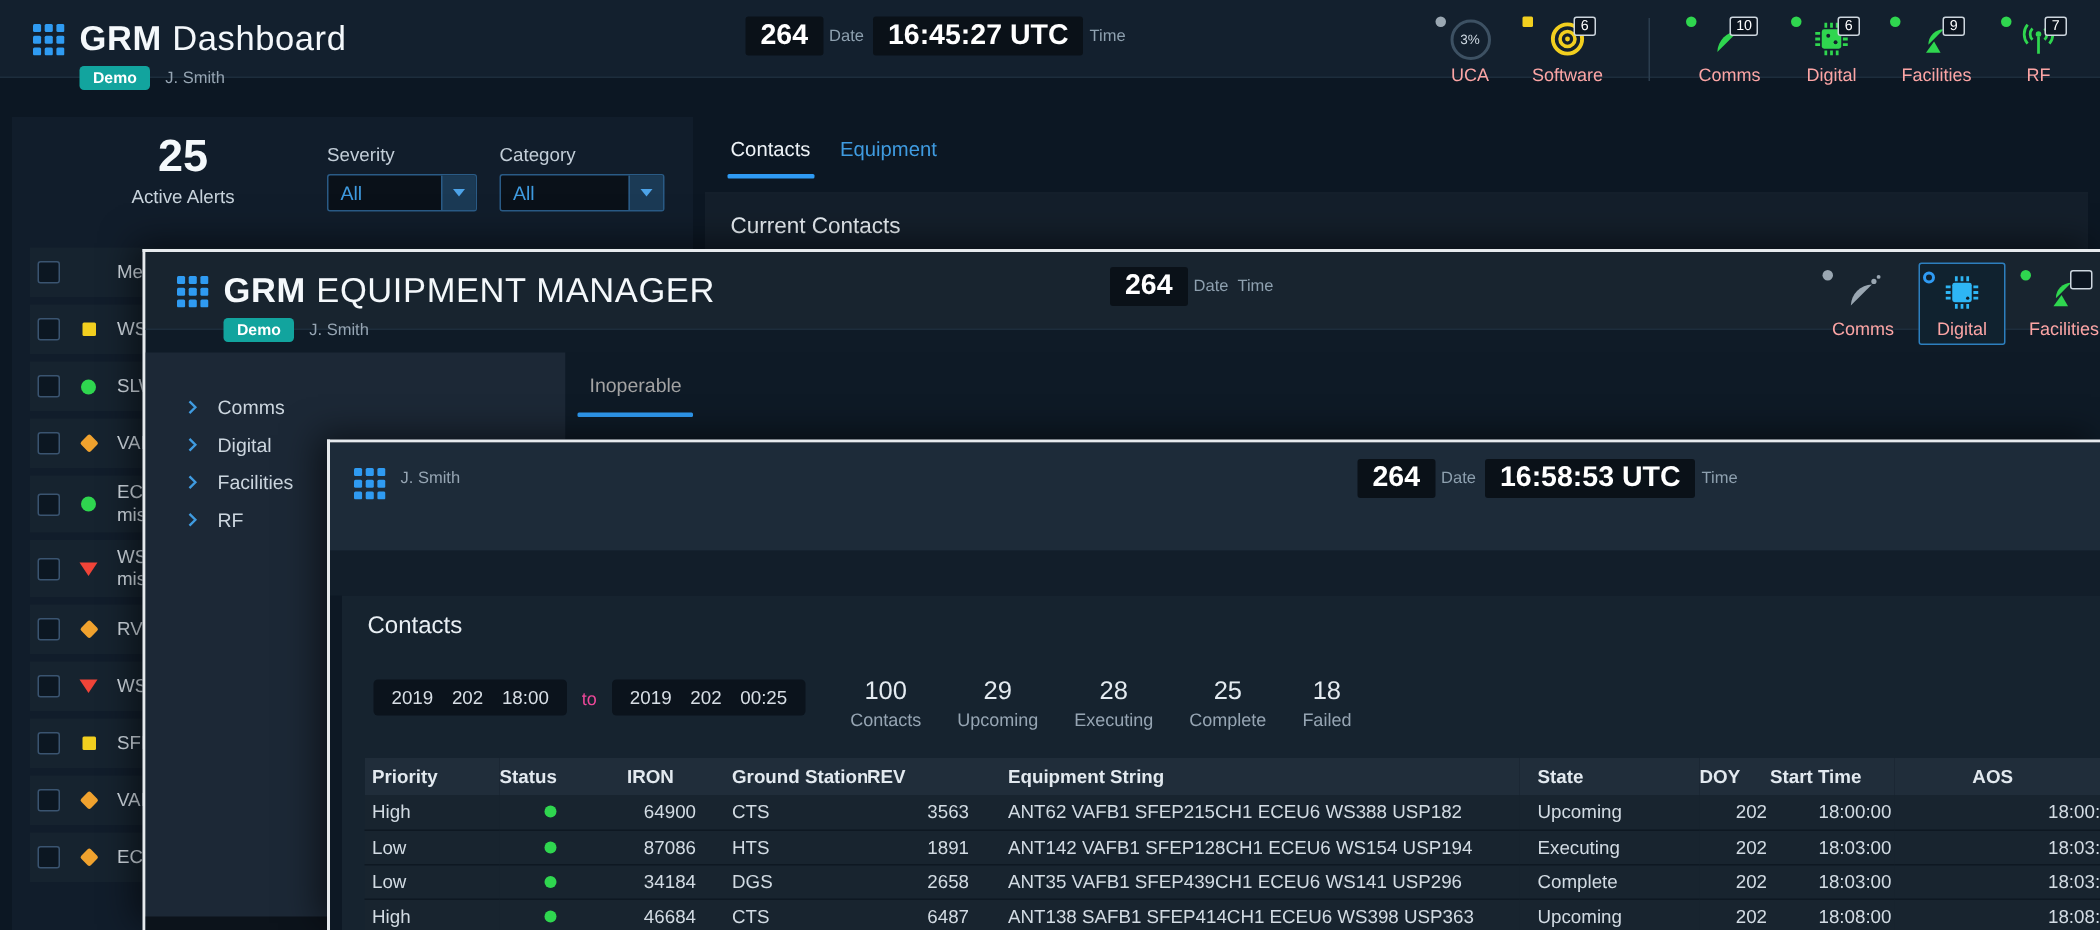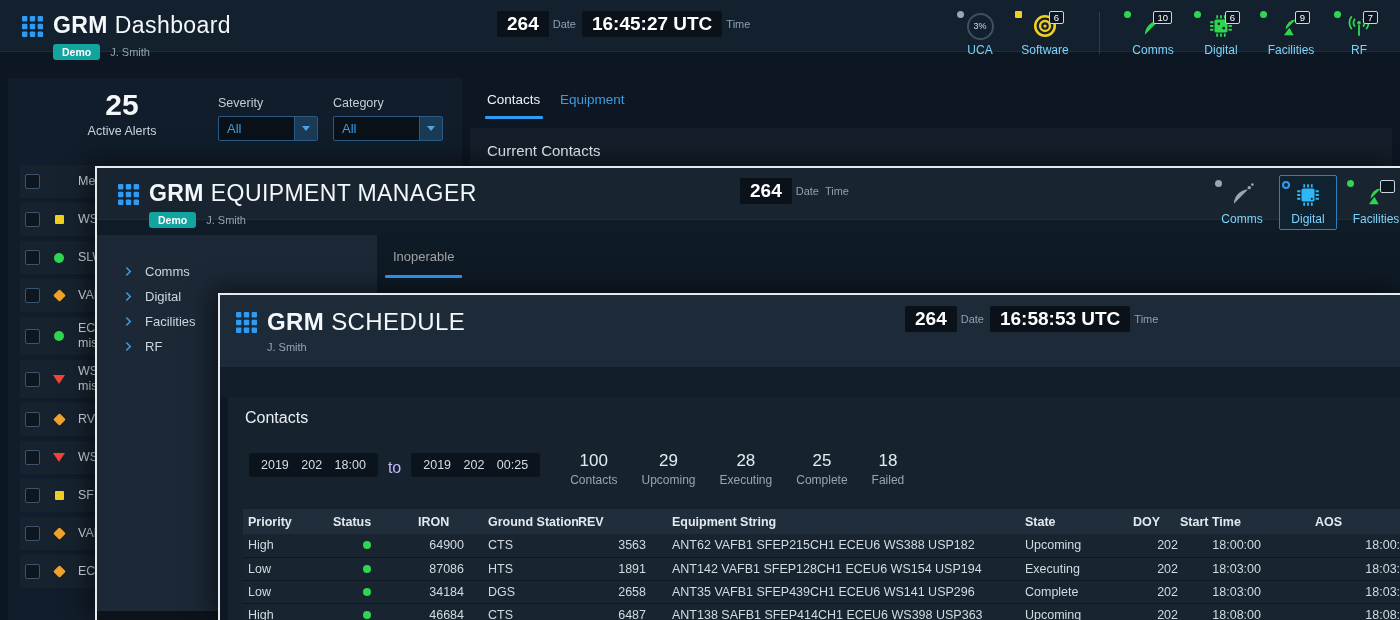--- a/index.html
+++ b/index.html
@@ -19,21 +19,21 @@
   .clock{position:absolute;display:flex;gap:6px}
   .ccell{display:flex;flex-direction:row;align-items:center;gap:4px}
   .chip{background:#0a1118;border-radius:2px;padding:2px 10px;font-size:19px;font-weight:700;color:#fff;white-space:nowrap}
   .clbl{font-size:11px;color:#8ea0af}
 
   
   .tiles{position:absolute;display:flex;align-items:flex-start;gap:8px}
   .tile{position:relative;padding-top:6px;display:flex;flex-direction:column;align-items:center;gap:3px;cursor:pointer}
   .tile .icbox{position:relative;width:30px;height:28px;display:flex;align-items:center;justify-content:center}
   .tile .ic{width:26px;height:26px}
-  .tlbl{font-size:12px;color:#7dd3fc;white-space:nowrap}
+  .tlbl{font-size:12px;color:#fca5a5;white-space:nowrap}
   .dot{position:absolute;left:2px;top:5px;width:7px;height:7px;border-radius:50%}
   .dot.sq{border-radius:1px}
   .dot.ring{background:transparent !important;border:2px solid #2f9bf4;width:8px;height:8px}
   .nbadge{position:absolute;right:-4px;top:-1px;min-width:15px;height:13px;padding:0 3px;background:#0c1520;
           border:1px solid #cdd6de;border-radius:2px;font-size:9.5px;line-height:11px;text-align:center;color:#fff}
   .tile.ok .ic{color:#2fd64f}.tile.ok .dot{background:#2fd64f}
   .tile.warn .ic{color:#f2cf1f}.tile.warn .dot{background:#f2cf1f}
   .tile.muted .ic{color:#9aa7b2}.tile.muted .dot{background:#9aa7b2}
   .tile.sel .ic{color:#2eb6f5}
   .tile.sel{border:1px solid #2d7fbe;border-radius:2px;background:#10222f;padding:5px 4px 3px}
@@ -88,21 +88,21 @@
   .em-foot{position:absolute;left:0;right:0;bottom:0;height:9px;background:#0c131b}
 
   .sch{left:218px;top:293px;width:1182px;height:327px;background:#0d1824;z-index:20;display:flex;flex-direction:column}
   .sch .appbar{height:72px;background:#1d2b39;border-bottom:0;flex:none}
   .sch-band{height:30px;background:#121e2a;flex:none}
   .sch-content{flex:1;padding-left:8px}
   .sch-panel{background:#16232f;height:100%;padding-top:12px}
   .sch-title{padding-left:17px;font-size:16px;color:#e9eff4}
   .controls{display:flex;align-items:flex-start;margin:26px 0 0 21px}
   .dinput{background:#0b131c;border-radius:3px;padding:5px 12px;font-size:12.5px;color:#d7dee5;word-spacing:9px;white-space:nowrap;cursor:text}
-  .tolbl{font-size:16px;color:#c4b5fd;margin:6px 10px 16px}
+  .tolbl{font-size:12px;color:#ec4899;margin:6px 10px 16px}
   .stats{display:flex;gap:24px;margin-left:30px;margin-top:-2px}
   .stat{display:flex;flex-direction:column;align-items:center;gap:2px}
   .stat .sv{font-size:17px;color:#e4ebf1}
   .stat .sl{font-size:12px;color:#96a5b3}
 
   .sch table{border-collapse:collapse;table-layout:fixed;width:1177px;margin:16px 0 0 15px}
   .sch th{background:#202d3a;font-weight:600;font-size:12.5px;color:#e2e9ef;height:25px;text-align:left;white-space:nowrap;overflow:hidden}
   .sch td{font-size:12.5px;color:#d2dbe3;height:23px;background:#18242f;border-bottom:1px solid #0e1822;white-space:nowrap;overflow:hidden}
   .sch tbody tr{cursor:pointer}
   .c0{padding-left:5px}
@@ -497,21 +497,20 @@
             <rect x="0" y="7.8" width="5.4" height="5.4" rx="1"></rect>
                 <rect x="7.8" y="7.8" width="5.4" height="5.4" rx="1"></rect>
                 <rect x="15.6" y="7.8" width="5.4" height="5.4" rx="1"></rect>
             <rect x="0" y="15.6" width="5.4" height="5.4" rx="1"></rect>
                 <rect x="7.8" y="15.6" width="5.4" height="5.4" rx="1"></rect>
                 <rect x="15.6" y="15.6" width="5.4" height="5.4" rx="1"></rect>
           </g>
             </svg>
         </span>
         <span>
-          <span class="ttl" style="font-size:24px"><b>GRM</b><span>SCHEDULE</span></span>
           <span class="meta">
             <span class="user">J. Smith</span>
           </span>
         </span>
       </div>
       <div class="clock" style="left:685px;top:11px">
         <span class="ccell">
           <span class="chip">264</span>
           <span class="clbl">Date</span>
         </span>

